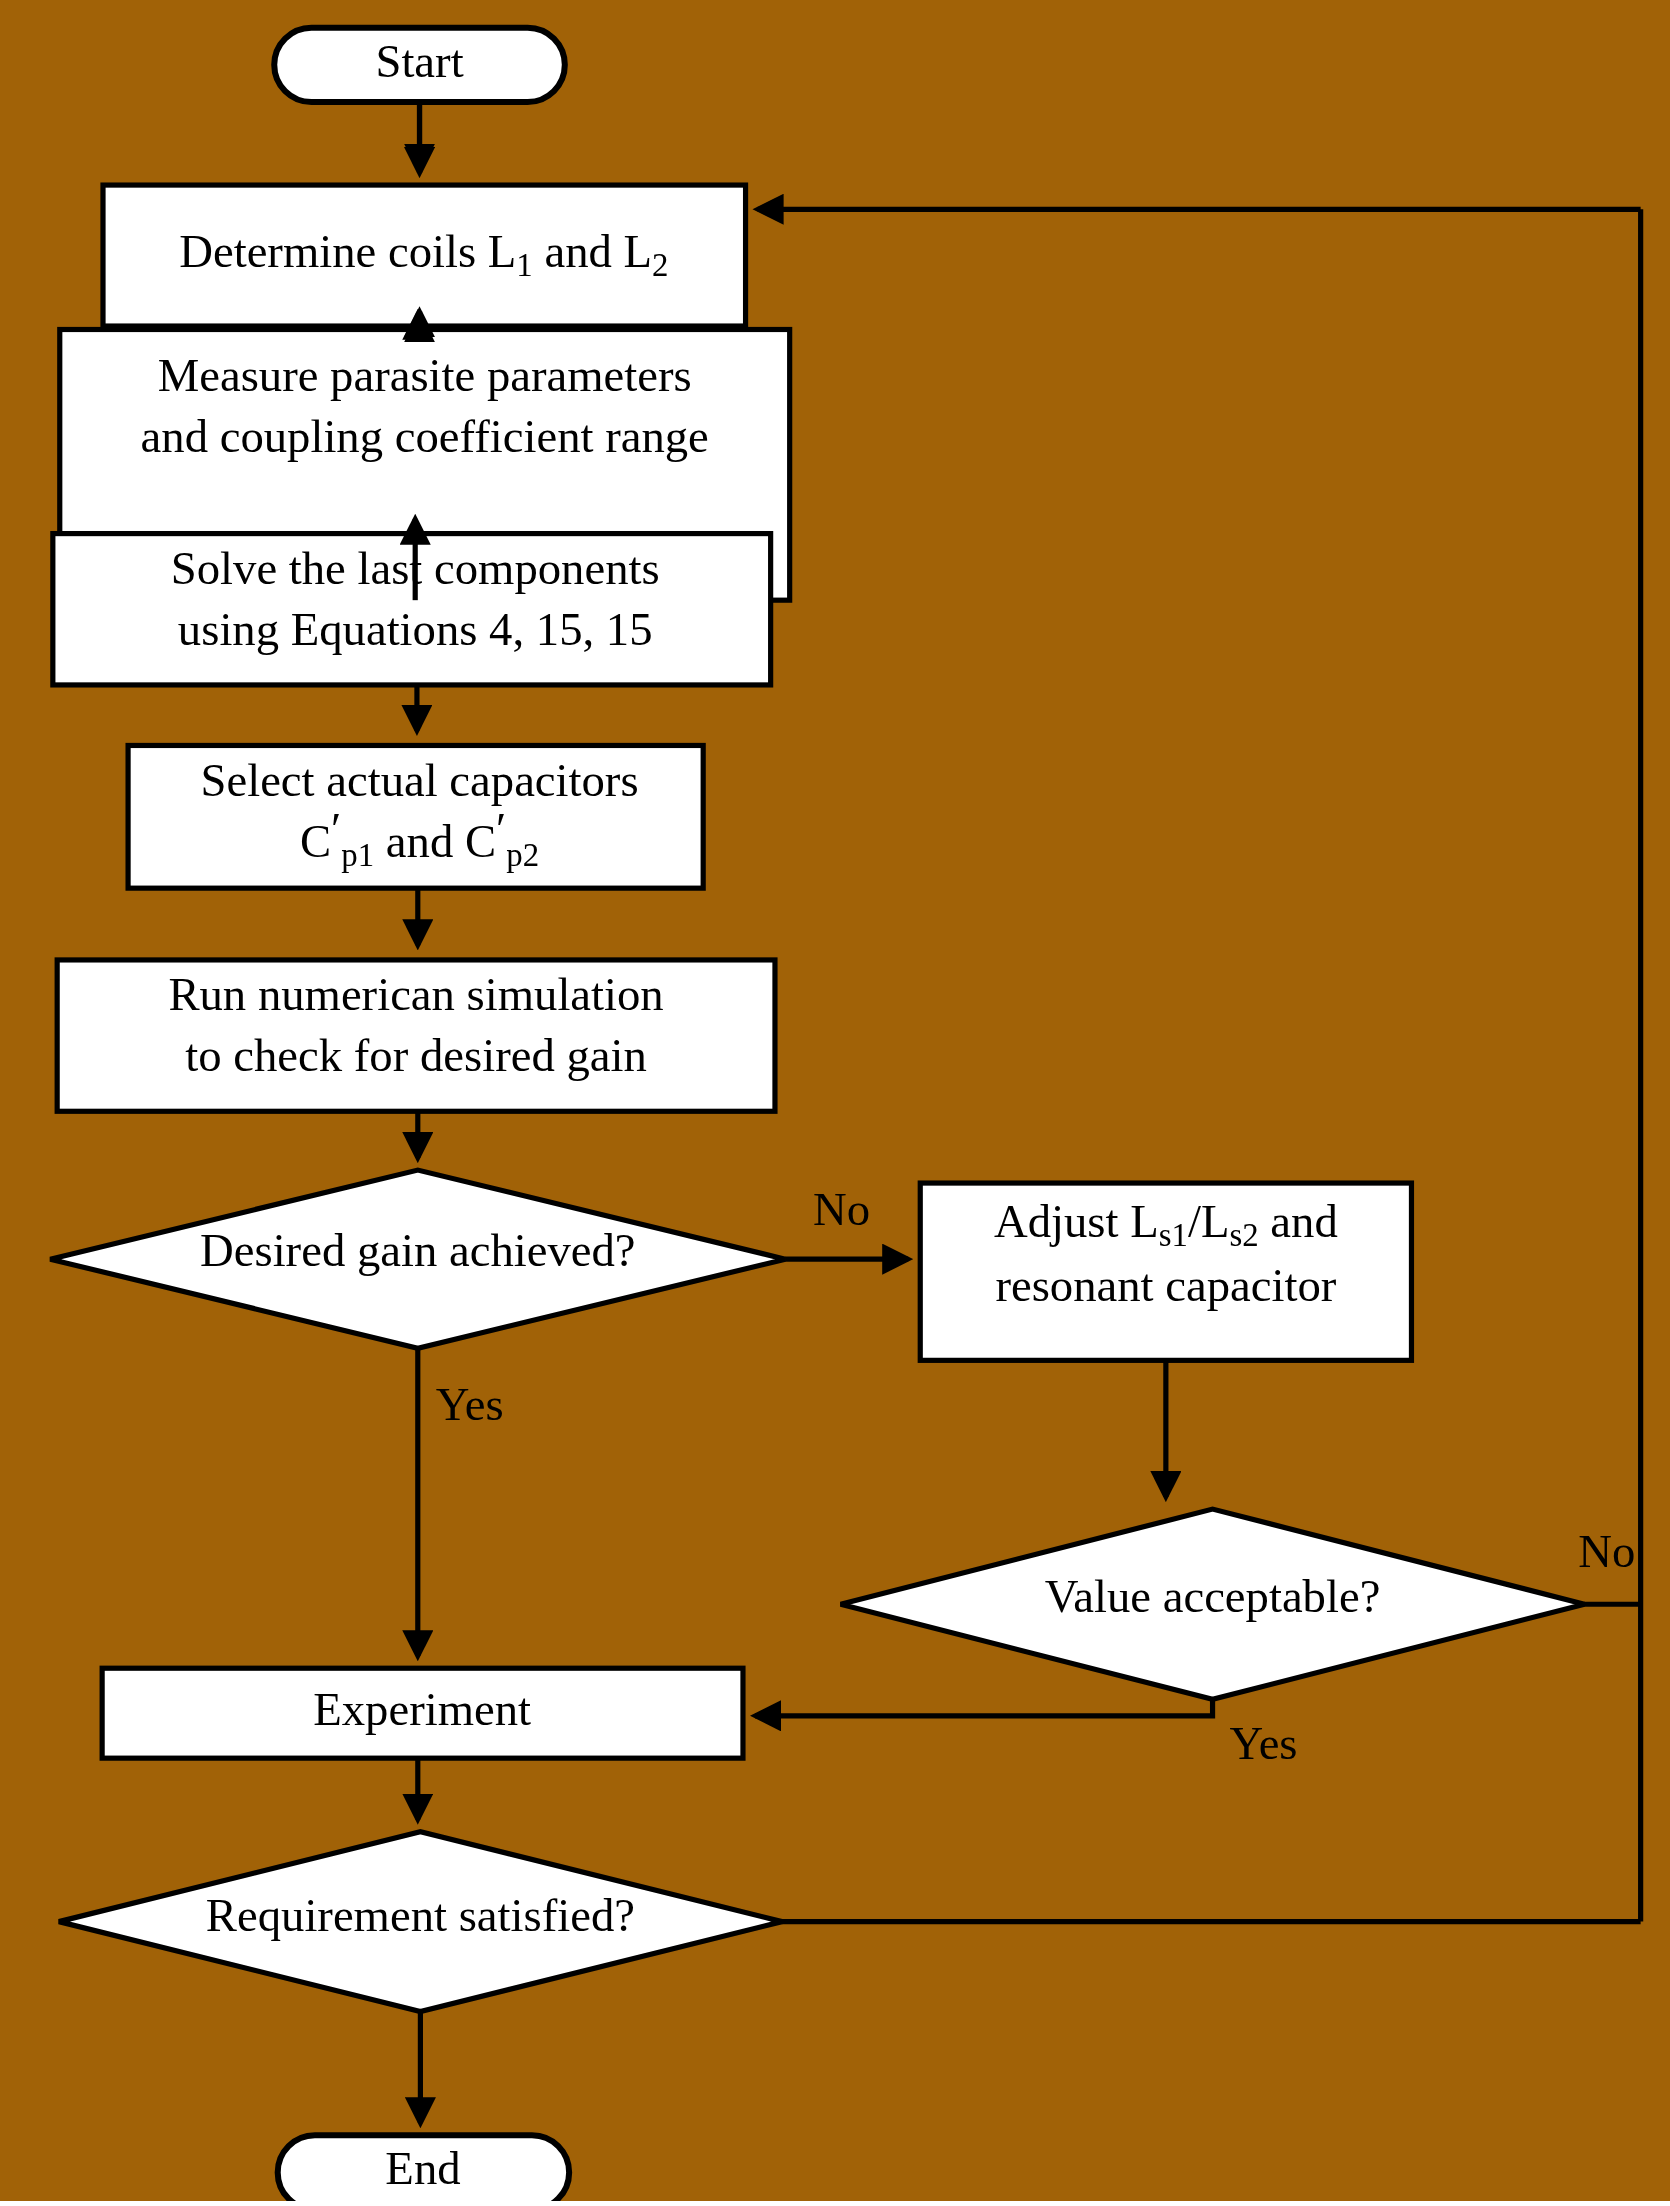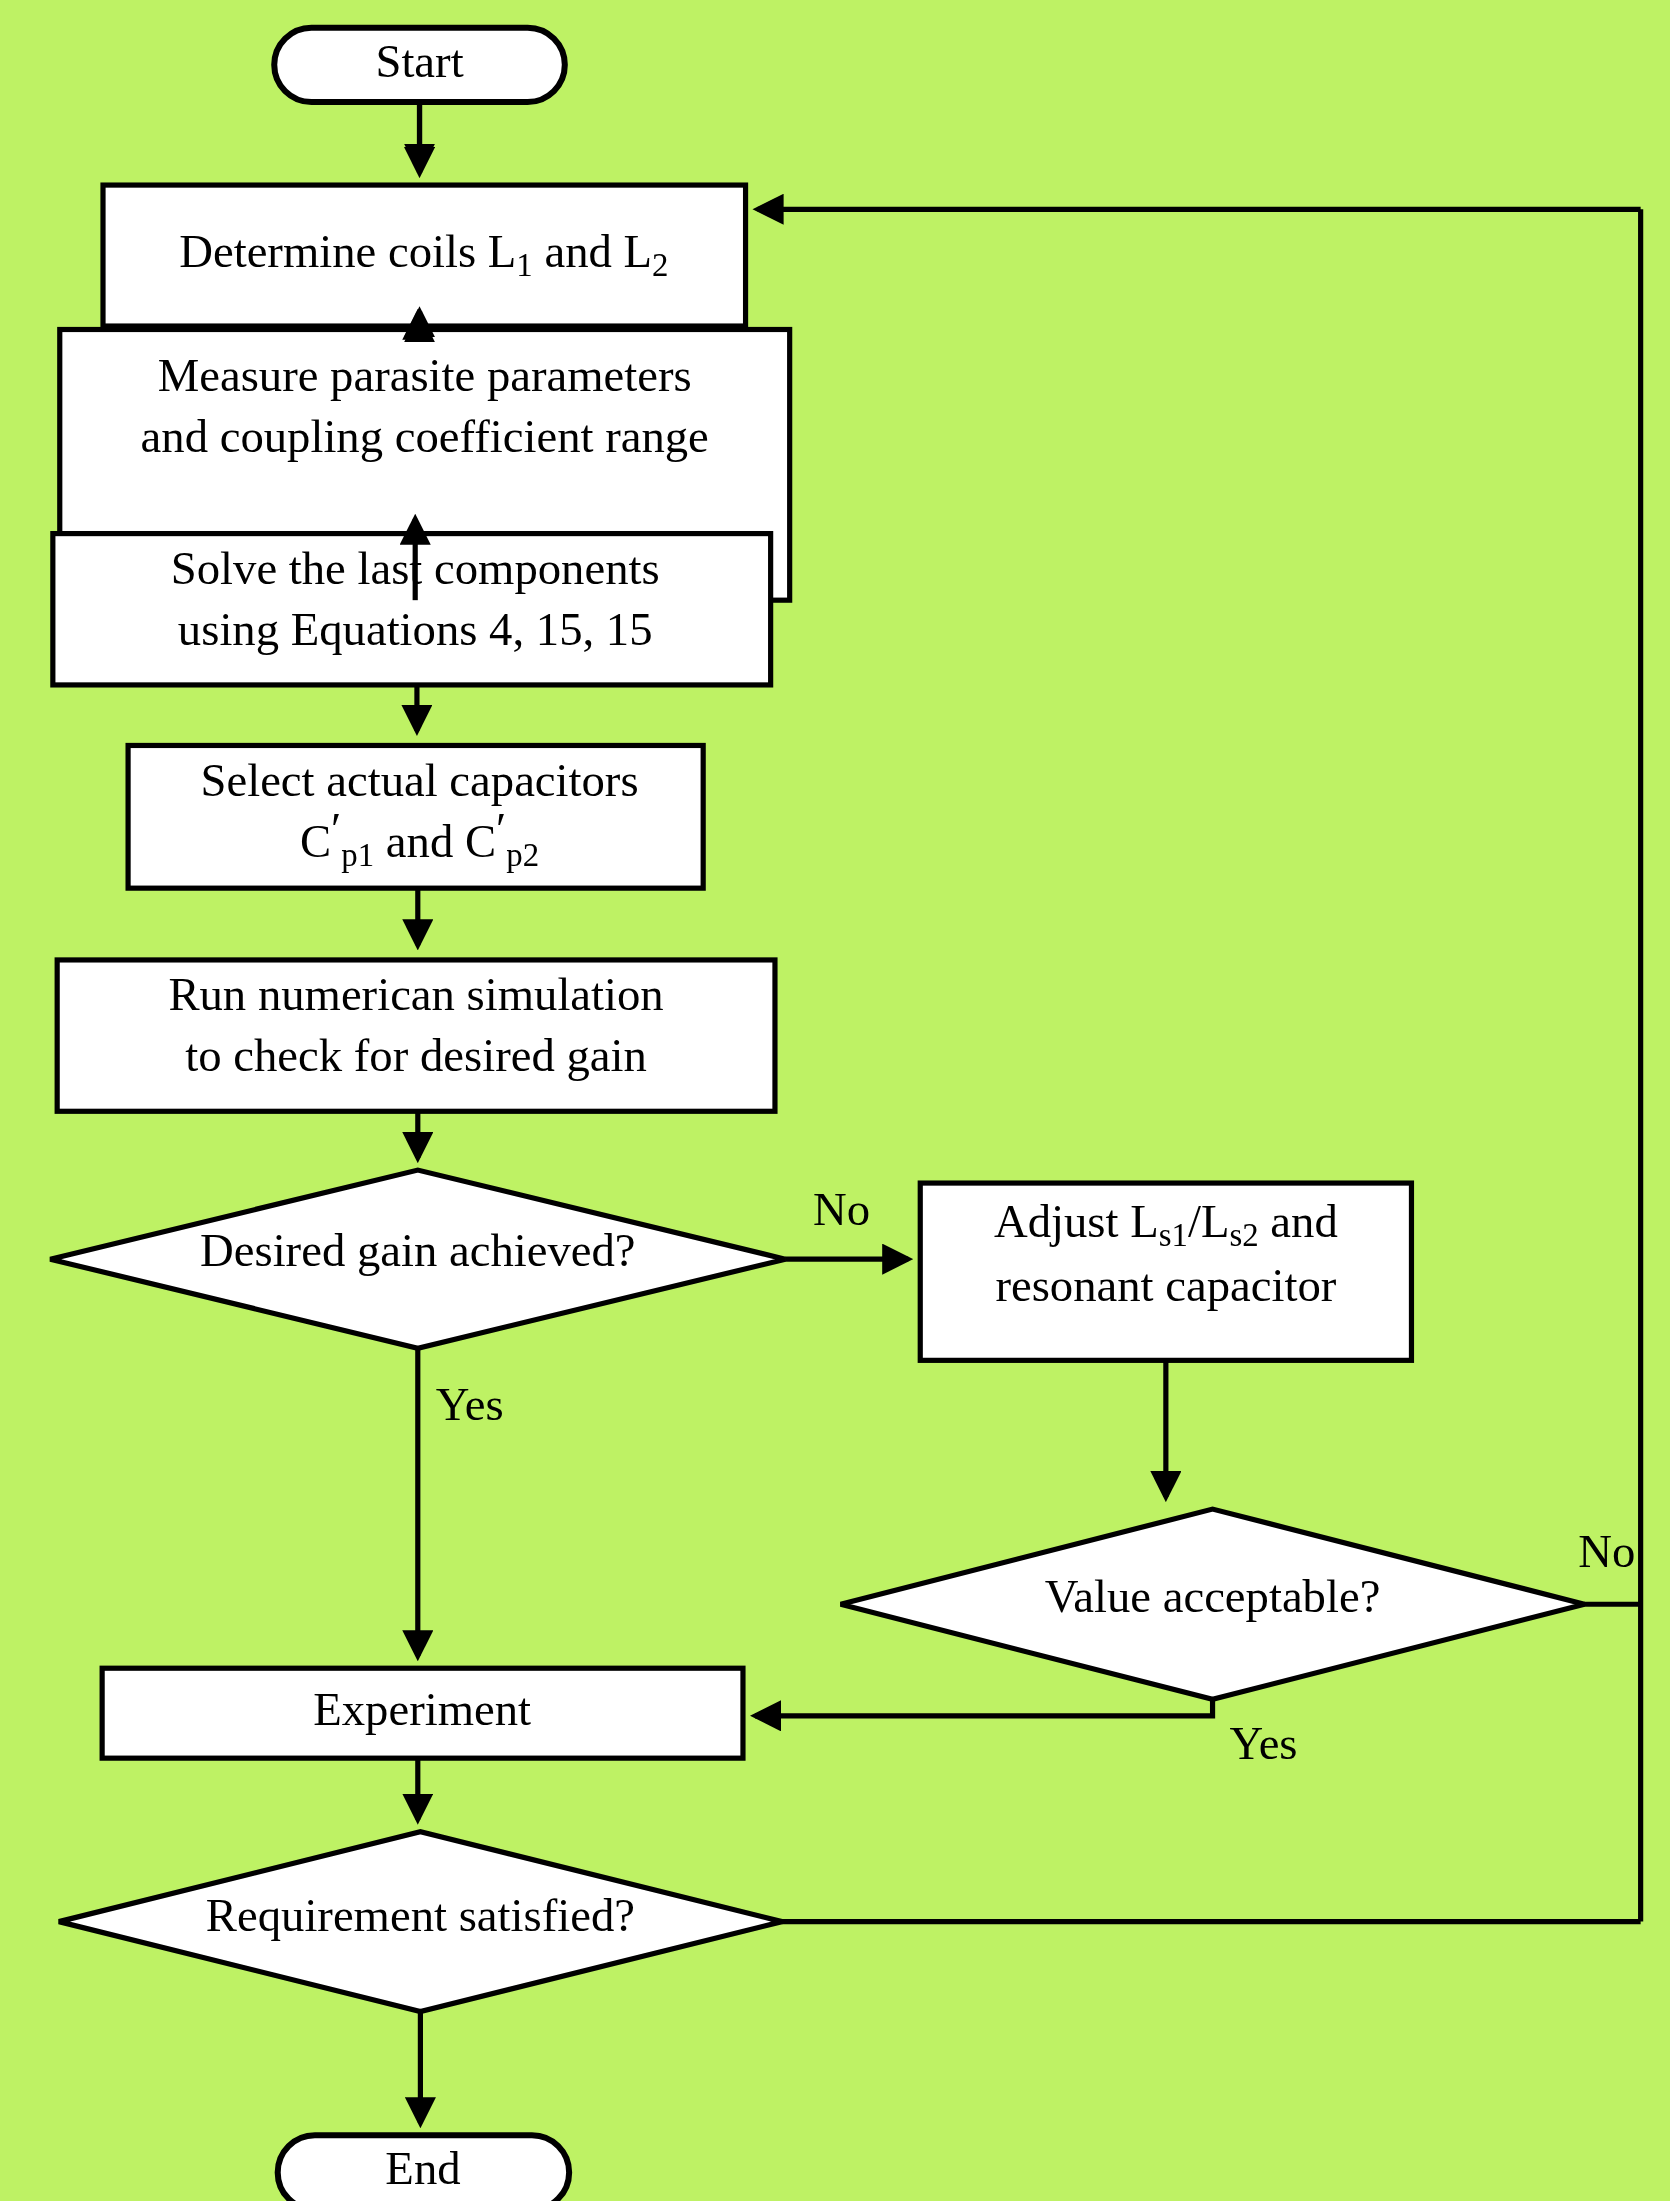--- a/index.html
+++ b/index.html
@@ -7,21 +7,21 @@
     padding: 0;
     background: #ffffff;
   }
   body {
     font-family: "Liberation Serif", "DejaVu Serif", serif;
   }
   #flowchart-root {
     position: relative;
     width: 1671px;
     height: 2201px;
-    background: #bef264;
+    background: #a16207;
     overflow: hidden;
   }
   svg.chart-canvas {
     display: block;
     width: 1671px;
     height: 2207px;
   }
   .node-shape {
     fill: #ffffff;
     stroke: #000000;

